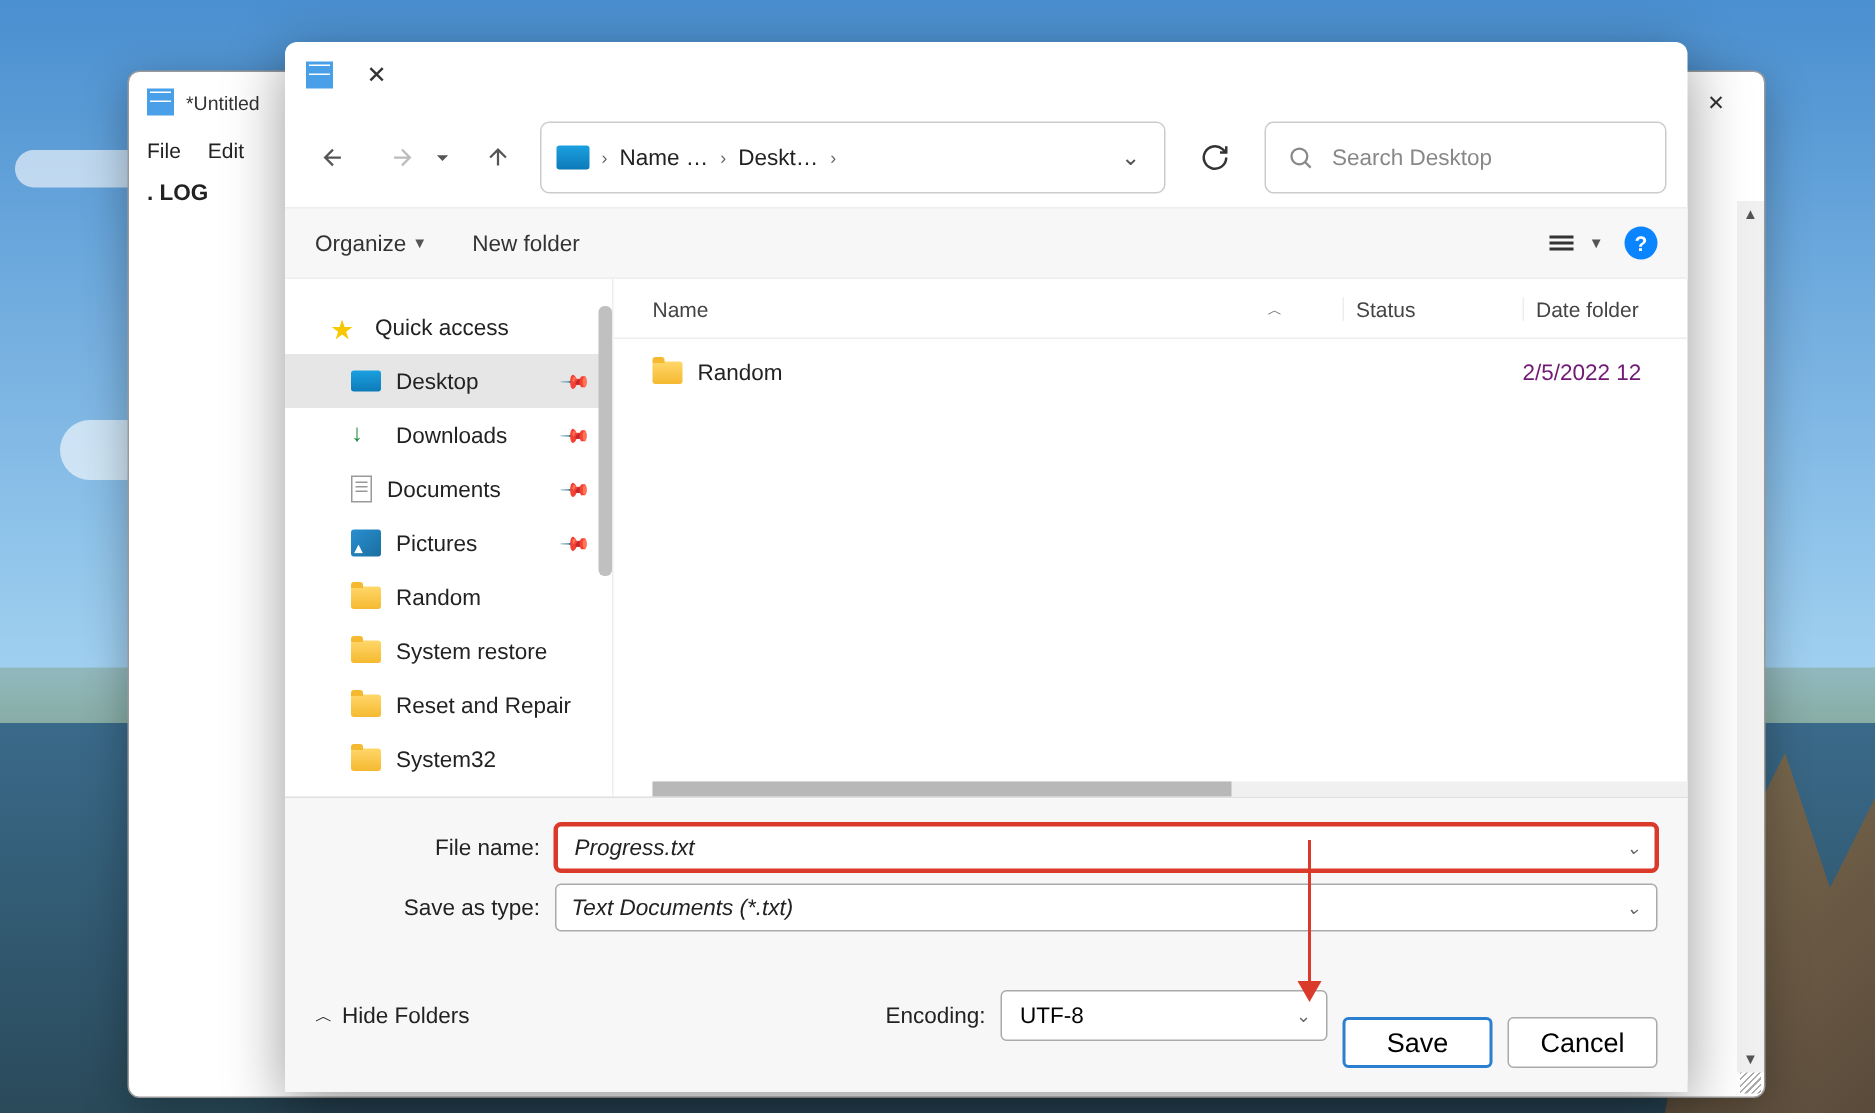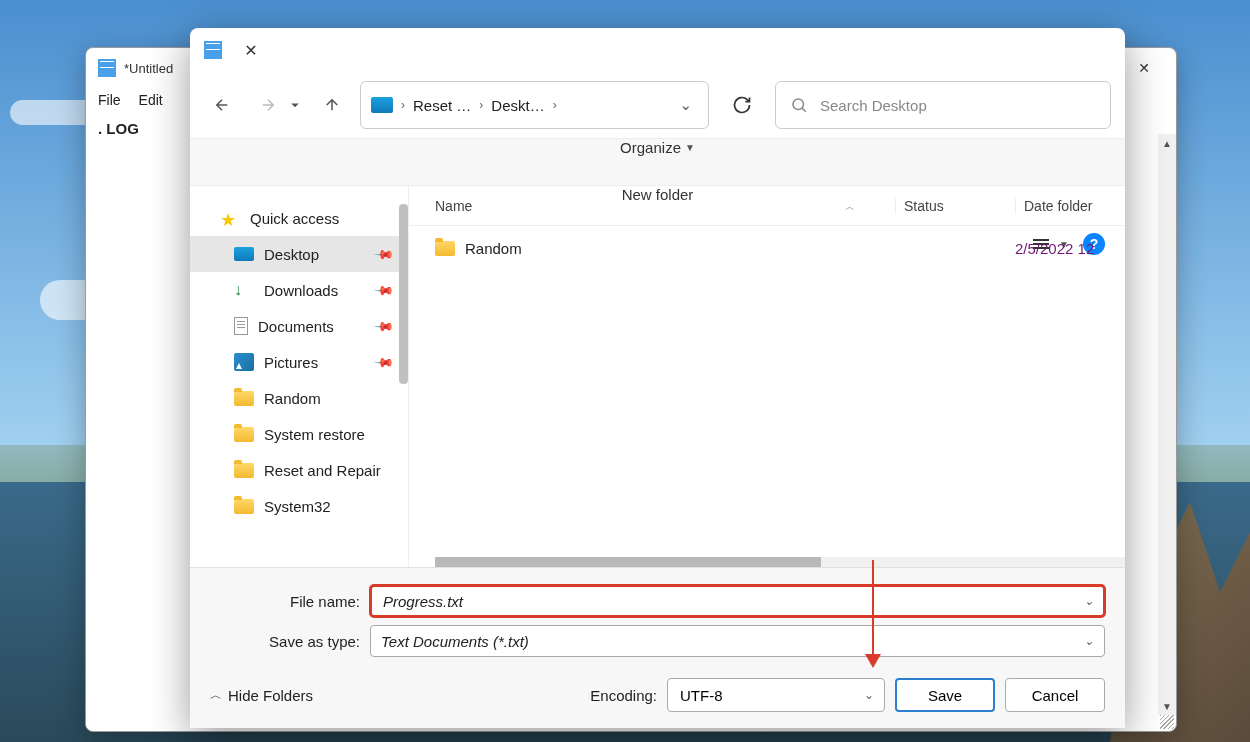--- a/index.html
+++ b/index.html
@@ -32,23 +32,23 @@
 
 .nav-row { height: 66px; display: flex; align-items: center; padding: 0 14px; gap: 10px; }
 .nav-btn { width: 36px; height: 36px; display: flex; align-items: center; justify-content: center; color: #555; border-radius: 4px; cursor: pointer; }
 .nav-btn svg { width: 18px; height: 18px; }
 .nav-group { display: flex; align-items: center; }
 .breadcrumb-box { flex: 1; height: 48px; border: 1px solid #ccc; border-radius: 6px; display: flex; align-items: center; padding: 0 10px; gap: 4px; color: #222; font-size: 15px; }
 .bc-icon { width: 22px; height: 16px; background: linear-gradient(to bottom, #1ba0e0, #0e7ab8); border-radius: 2px; }
 .bc-sep { color: #666; font-size: 12px; padding: 0 4px; }
 .bc-dropdown { margin-left: auto; padding: 0 6px; color: #555; }
 .refresh-btn { width: 46px; height: 48px; display: flex; align-items: center; justify-content: center; color: #333; cursor: pointer; }
-.search-box { width: 336px; height: 48px; border: 1px solid #ccc; border-radius: 6px; display: flex; align-items: center; padding: 0 14px; gap: 12px; color: #888; font-size: 15px; }
-
-.toolbar { height: 48px; background: #f7f7f7; border-top: 1px solid #eee; border-bottom: 1px solid #eee; display: flex; align-items: center; padding: 0 20px; gap: 30px; font-size: 15px; flex-direction: column; }
+.search-box { width: 268px; height: 48px; border: 1px solid #ccc; border-radius: 6px; display: flex; align-items: center; padding: 0 14px; gap: 12px; color: #888; font-size: 15px; }
+
+.toolbar { height: 48px; background: #f7f7f7; border-top: 1px solid #eee; border-bottom: 1px solid #eee; display: flex; align-items: center; padding: 0 20px; gap: 30px; font-size: 15px; }
 .toolbar-item { display: flex; align-items: center; gap: 4px; color: #333; cursor: pointer; }
 .toolbar-item .caret { font-size: 10px; color: #555; }
 .toolbar-right { margin-left: auto; display: flex; align-items: center; gap: 14px; }
 .view-icon { display: flex; flex-direction: column; gap: 2px; }
 .view-icon span { width: 16px; height: 2px; background: #333; }
 .help-icon { width: 22px; height: 22px; border-radius: 50%; background: #0a84ff; color: #fff; display: flex; align-items: center; justify-content: center; font-size: 14px; font-weight: bold; }
 
 .content-area { flex: 1; display: flex; min-height: 0; }
 .tree-panel { width: 218px; position: relative; overflow: hidden; }
 .tree-scrollbar { position: absolute; right: 0; top: 18px; width: 9px; height: 180px; background: #c0c0c0; border-radius: 4px; }
@@ -90,21 +90,21 @@
 .form-field.highlight { outline: 3px solid #d93a2a; outline-offset: -2px; border-color: #2a8fd0; }
 .form-field.highlight .text-highlight { display: inline-block; padding: 0 2px; }
 .form-field .dd { position: absolute; right: 10px; color: #666; font-size: 12px; }
 
 .action-row { display: flex; align-items: center; padding: 16px 20px; gap: 18px; }
 .hide-folders { display: flex; align-items: center; gap: 6px; font-size: 15px; color: #222; cursor: pointer; }
 .encoding-group { margin-left: auto; display: flex; align-items: center; gap: 10px; }
 .encoding-label { font-size: 15px; color: #222; }
 .encoding-select { width: 218px; height: 34px; border: 1px solid #aaa; border-radius: 4px; background: #fff; display: flex; align-items: center; padding: 0 12px; font-size: 15px; position: relative; }
 .encoding-select .dd { position: absolute; right: 10px; color: #666; font-size: 12px; }
-.btn { width: 100px; height: 34px; border: 1px solid #aaa; border-radius: 4px; background: #fff; display: flex; align-items: center; justify-content: center; font-size: 15px; cursor: pointer; }
+.btn { width: 100px; height: 34px; border: 1px solid #aaa; border-radius: 4px; background: #fff; display: flex; align-items: center; justify-content: center; font-size: 18px; cursor: pointer; margin-top: 36px; }
 .btn.primary { border: 2px solid #2a7fd0; }
 
 .arrow-annotation { position: absolute; top: 560px; left: 870px; width: 6px; height: 108px; }
 .arrow-line { position: absolute; top: 0; left: 2px; width: 2px; height: 96px; background: #d93a2a; }
 .arrow-head { position: absolute; bottom: 0; left: -5px; width: 0; height: 0; border-left: 8px solid transparent; border-right: 8px solid transparent; border-top: 14px solid #d93a2a; }
 </style>
 </head>
 <body>
 
 <div class="desktop-bg">
@@ -158,21 +158,21 @@
         </div>
     </div>
     <div class="nav-btn">
         <svg viewBox="0 0 24 24" fill="none" stroke="currentColor" stroke-width="2">
           <path d="M12 19V5m-7 7l7-7 7 7"></path>
         </svg>
       </div>
     <div class="breadcrumb-box">
       <div class="bc-icon"></div>
       <span class="bc-sep">›</span>
-      <span>Reset …</span>
+      <span>Name …</span>
       <span class="bc-sep">›</span>
       <span>Deskt…</span>
       <span class="bc-sep">›</span>
       <span class="bc-dropdown">⌄</span>
     </div>
     <div class="refresh-btn">
         <svg viewBox="0 0 24 24" width="20" height="20" fill="none" stroke="currentColor" stroke-width="2">
           <path d="M21 12a9 9 0 1 1-3-6.7L21 8"></path>
           <path d="M21 3v5h-5"></path>
         </svg>

